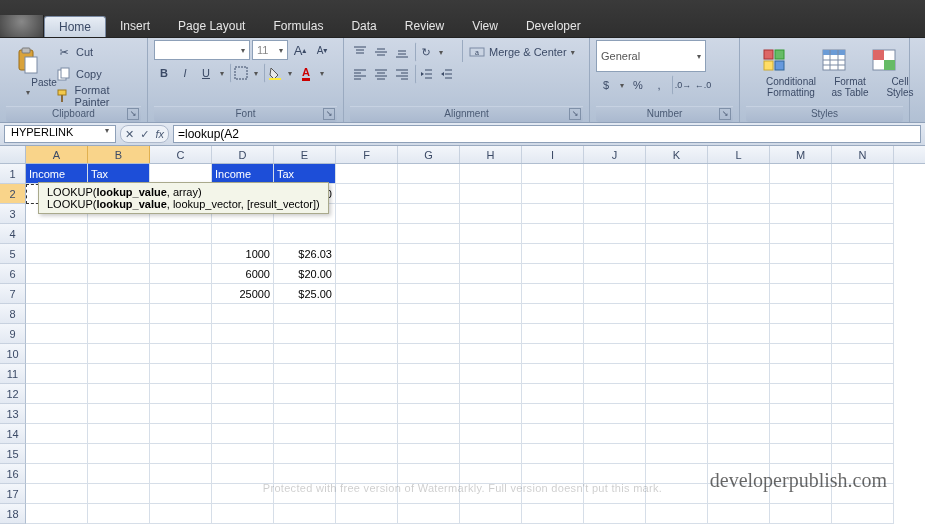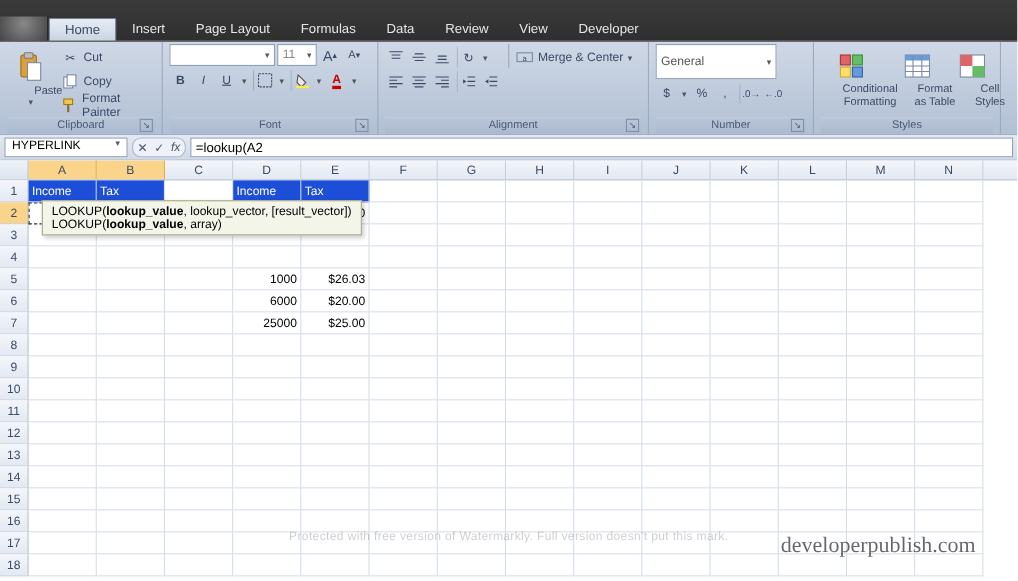--- a/index.html
+++ b/index.html
@@ -55,21 +55,21 @@
 .marching{border:1.5px dashed #333 !important;}
 
 .editing{outline:2px solid #5b7aa8;outline-offset:-2px;}
 
 
 .func-tip{position:absolute;left:38px;top:36px;background:#f3f5e9;border:1px solid #a9a98c;font-size:11px;padding:3px 8px;box-shadow:2px 2px 4px rgba(0,0,0,.2);white-space:nowrap;z-index:5;}
 .func-tip b{font-weight:bold;}
 
 
 .wm-strip{position:absolute;left:0;right:0;bottom:30px;height:16px;text-align:center;font-size:11px;color:rgba(0,0,0,.20);letter-spacing:.3px;pointer-events:none;}
-.wm-logo{position:absolute;right:38px;bottom:20px;font-family:"Comic Sans MS","Brush Script MT",cursive;font-size:20px;color:rgba(0,0,0,.6);pointer-events:none;}
+.wm-logo{position:absolute;right:38px;bottom:36px;font-family:"Comic Sans MS","Brush Script MT",cursive;font-size:20px;color:rgba(0,0,0,.6);pointer-events:none;}
 
 svg{display:block;}
 </style>
 </head>
 <body>
 
 <div class="tabs-bar">
   <div class="office-btn"></div>
   <div id="tabs-host" style="display: flex;">
       <div class="tab active">Home</div>
@@ -666,19 +666,19 @@
         <div class="cell"></div>
         <div class="cell"></div>
         <div class="cell"></div>
         <div class="cell"></div>
         <div class="cell"></div>
         <div class="cell"></div>
       </div>
     </div>
 
   <div class="func-tip">
+    <div><span>LOOKUP(</span><b>lookup_value</b><span>, array)</span></div>
     <div><span>LOOKUP(</span><b>lookup_value</b><span>, lookup_vector, [result_vector])</span></div>
-    <div><span>LOOKUP(</span><b>lookup_value</b><span>, array)</span></div>
   </div>
 </div>
 
 <div class="wm-logo">developerpublish.com</div>
 <div class="wm-strip">Protected with free version of Watermarkly. Full version doesn't put this mark.</div>
 
 </body></html>

